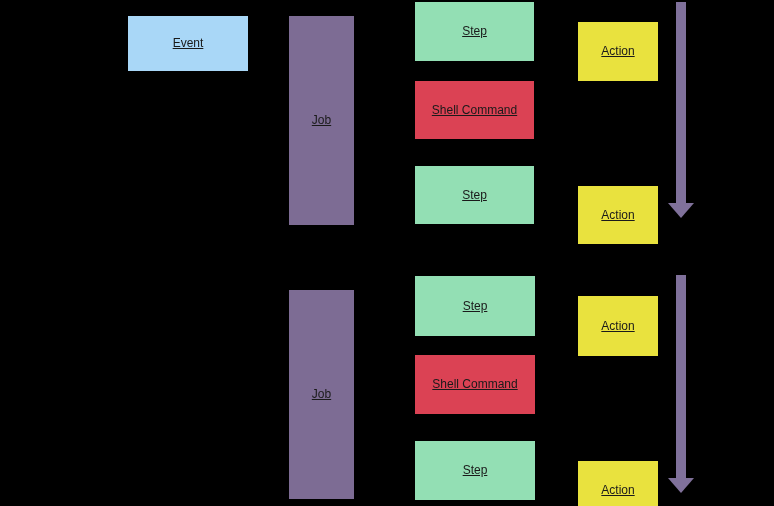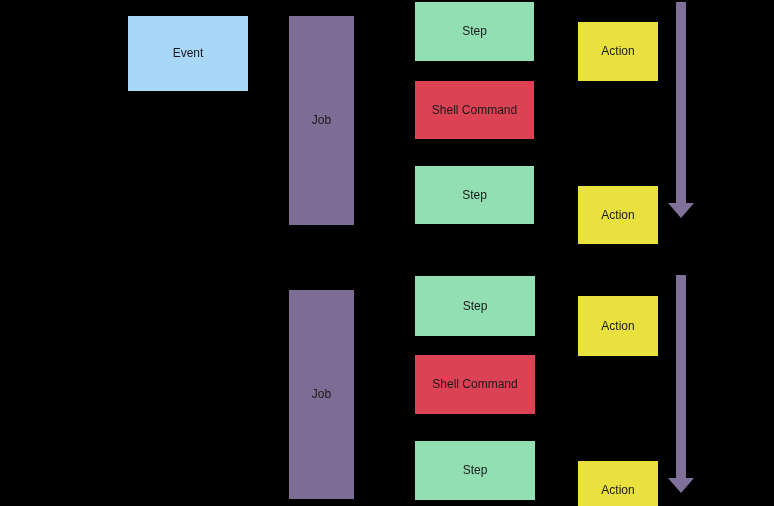--- a/index.html
+++ b/index.html
@@ -17,20 +17,21 @@
   }
   .node {
     position: absolute;
     display: flex;
     align-items: center;
     justify-content: center;
     text-align: center;
     font-size: 12px;
     color: var(--label-text, #1a1a1a);
     line-height: 1.2;
+    text-decoration: underline;
   }
   .node.event { background: var(--event, #a9d7f7); }
   .node.job { background: var(--job, #7d6c94); }
   .node.step { background: var(--step, #93dfb4); }
   .node.shell { background: var(--shell-command, #db4254); }
   .node.action { background: var(--action, #e9e23e); margin-top: 20px; }
   .arrow {
     position: absolute;
     display: flex;
     flex-direction: column;
@@ -47,21 +48,21 @@
     border-left: 13px solid transparent;
     border-right: 13px solid transparent;
     border-top: 15px solid var(--arrow, #80719b);
   }
 </style>
 </head>
 <body>
 
 <div class="canvas">
 
-  <div class="node event" style="left:128px; top:16px; width:120px; height:75px;">Event</div>
+  <div class="node event" style="left:128px; top:16px; width:120px; height:55px;">Event</div>
 
   <div class="node job" style="left:289px; top:16px; width:65px; height:209px;">Job</div>
 
   <div class="node step" style="left:415px; top:2px; width:119px; height:59px;">Step</div>
 
   <div class="node shell" style="left:415px; top:81px; width:119px; height:58px;">Shell Command</div>
 
   <div class="node step" style="left:415px; top:166px; width:119px; height:58px;">Step</div>
 
   <div class="node action" style="left:578px; top:2px; width:80px; height:59px;">Action</div>

